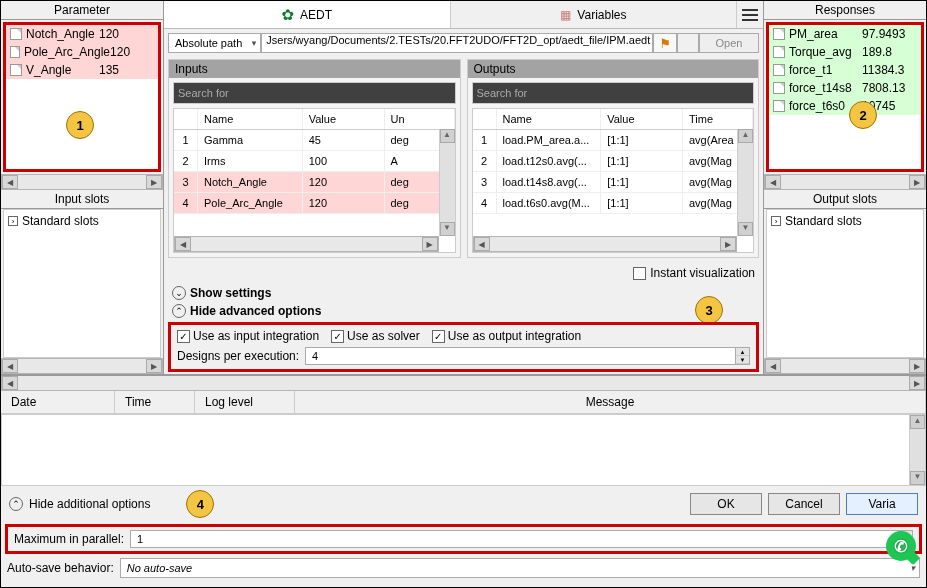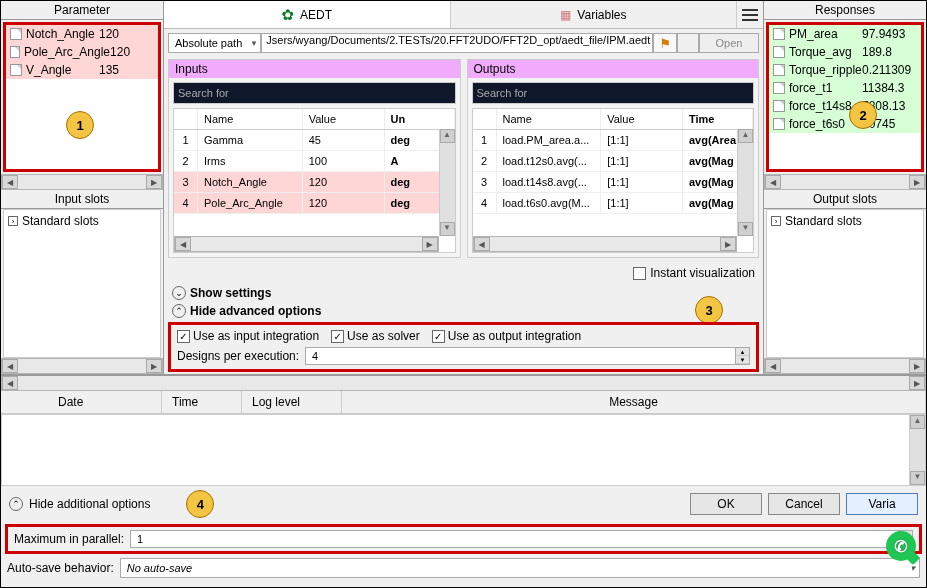--- a/index.html
+++ b/index.html
@@ -32,47 +32,47 @@
   .ham span { width: 16px; height: 2px; background: #333; }
   .path-row { display: flex; align-items: flex-end; height: 26px; padding: 2px 4px; gap: 0; }
   .combo { background: #fff; border: 1px solid #aaa; padding: 2px 18px 2px 6px; position: relative; height: 20px; display: flex; align-items: center; font-size: 11px; }
   .combo::after { content: "▾"; position: absolute; right: 4px; font-size: 9px; color: #555; }
   .path-input { flex: 1; background: #fff; border: 1px solid #aaa; height: 20px; padding: 0 4px; font-size: 11px; overflow: hidden; white-space: nowrap; }
   .flag-btn { width: 24px; height: 20px; border: 1px solid #aaa; background: #f8f8f8; display: flex; align-items: center; justify-content: center; color: #d47b00; font-size: 13px; }
   .mini-btn { width: 22px; height: 20px; border: 1px solid #aaa; background: #f0f0f0; }
   .open-btn { width: 60px; height: 20px; border: 1px solid #aaa; background: #eee; color: #888; font-size: 11px; }
   .io-area { flex: 1; display: flex; gap: 6px; padding: 4px; height: 200px; }
   .io-group { flex: 1; border: 1px solid #ccc; background: #f4f4f4; display: flex; flex-direction: column; }
-  .io-title { font-size: 12px; padding: 2px 6px; background: #f0abfc; }
-  .io-search { margin: 4px; border: 1px solid #ccc; background: #0f172a; height: 22px; padding: 0 4px; font-size: 11px; color: #aaa; display: flex; align-items: center; }
+  .io-title { font-size: 12px; padding: 2px 6px; background: #a3a3a3; }
+  .io-search { margin: 4px; border: 1px solid #ccc; background: #404040; height: 22px; padding: 0 4px; font-size: 11px; color: #aaa; display: flex; align-items: center; }
   .io-table { flex: 1; background: #fff; border: 1px solid #ccc; margin: 0 4px 4px; overflow: hidden; position: relative; }
   .io-head { display: flex; font-size: 11px; border-bottom: 1px solid #ccc; }
   .io-head > div, .io-row > div { padding: 4px 6px; border-right: 1px solid #eee; }
   .c-num { width: 24px; text-align: center; }
   .c-name { flex: 1.2; }
   .c-val { flex: 0.9; }
-  .c-unit { width: 70px; font-weight: bold; }
+  .c-unit { width: 70px; }
   .io-row { display: flex; font-size: 11px; border-bottom: 1px solid #eee; }
   .io-row.pink { background: #ffd6d6; }
   .sb-v { position: absolute; right: 0; top: 20px; bottom: 16px; width: 16px; background: #e0e0e0; border-left: 1px solid #ccc; }
   .sb-v-btn { height: 14px; background: #d0d0d0; border: 1px solid #aaa; font-size: 8px; text-align: center; color: #666; }
   .instant-row { display: flex; justify-content: flex-end; padding: 4px 8px; align-items: center; gap: 4px; }
   .chk { width: 13px; height: 13px; border: 1px solid #666; background: #fff; display: inline-flex; align-items: center; justify-content: center; font-size: 10px; }
   .settings-row { padding: 2px 8px; font-size: 12px; display: flex; align-items: center; gap: 4px; }
   .circle-toggle { width: 14px; height: 14px; border: 1px solid #666; border-radius: 50%; display: inline-flex; align-items: center; justify-content: center; font-size: 9px; }
   .red-box-3 { border: 3px solid #c00; margin: 2px 4px; padding: 4px 6px; position: relative; }
   .spin { background: #fff; border: 1px solid #aaa; height: 18px; display: flex; align-items: center; }
   .spin-val { flex: 1; padding: 0 6px; font-size: 11px; }
   .spin-btns { width: 14px; display: flex; flex-direction: column; border-left: 1px solid #aaa; }
   .spin-btns span { height: 8px; font-size: 6px; text-align: center; background: #e4e4e4; border-bottom: 1px solid #ccc; line-height: 8px; }
   
   .log-area { border-top: 1px solid #999; }
   .log-head { display: flex; border-bottom: 1px solid #ccc; font-size: 12px; }
   .log-head > div { padding: 4px 10px; border-right: 1px solid #ccc; }
-  .lh-date { width: 114px; margin-left: 47px; }
+  .lh-date { width: 114px; }
   .lh-time { width: 80px; }
   .lh-level { width: 100px; }
   .lh-msg { flex: 1; text-align: center; }
   .log-body { height: 72px; background: #fff; border: 1px solid #ccc; margin: 0; position: relative; }
   .log-body .sb-v { top: 0; bottom: 0; }
   .bottom-row { display: flex; align-items: center; padding: 4px 8px; gap: 6px; position: relative; }
   .dlg-btn { width: 72px; height: 22px; border: 1px solid #888; background: #e6e6e6; font-size: 12px; display: flex; align-items: center; justify-content: center; }
   .dlg-btn.primary { border: 1px solid #4a7dbd; background: #e4efff; color: #000; }
   .red-box-4 { border: 3px solid #c00; margin: 2px 4px; padding: 3px 6px; display: flex; align-items: center; gap: 6px; }
   .auto-save-row { display: flex; align-items: center; padding: 2px 6px 6px; gap: 6px; }
@@ -292,25 +292,20 @@
           <span class="param-name">PM_area</span>
           <span class="param-val">97.9493</span>
         </div>
       <div class="param-row green">
           <span class="doc-icon"></span>
           <span class="param-name">Torque_avg</span>
           <span class="param-val">189.8</span>
         </div>
       <div class="param-row green">
           <span class="doc-icon"></span>
-          <span class="param-name">Torque_ripple</span>
-          <span class="param-val">0.211309</span>
-        </div>
-      <div class="param-row green">
-          <span class="doc-icon"></span>
           <span class="param-name">force_t1</span>
           <span class="param-val">11384.3</span>
         </div>
       <div class="param-row green">
           <span class="doc-icon"></span>
           <span class="param-name">force_t14s8</span>
           <span class="param-val">7808.13</span>
         </div>
       <div class="param-row green">
           <span class="doc-icon"></span>

